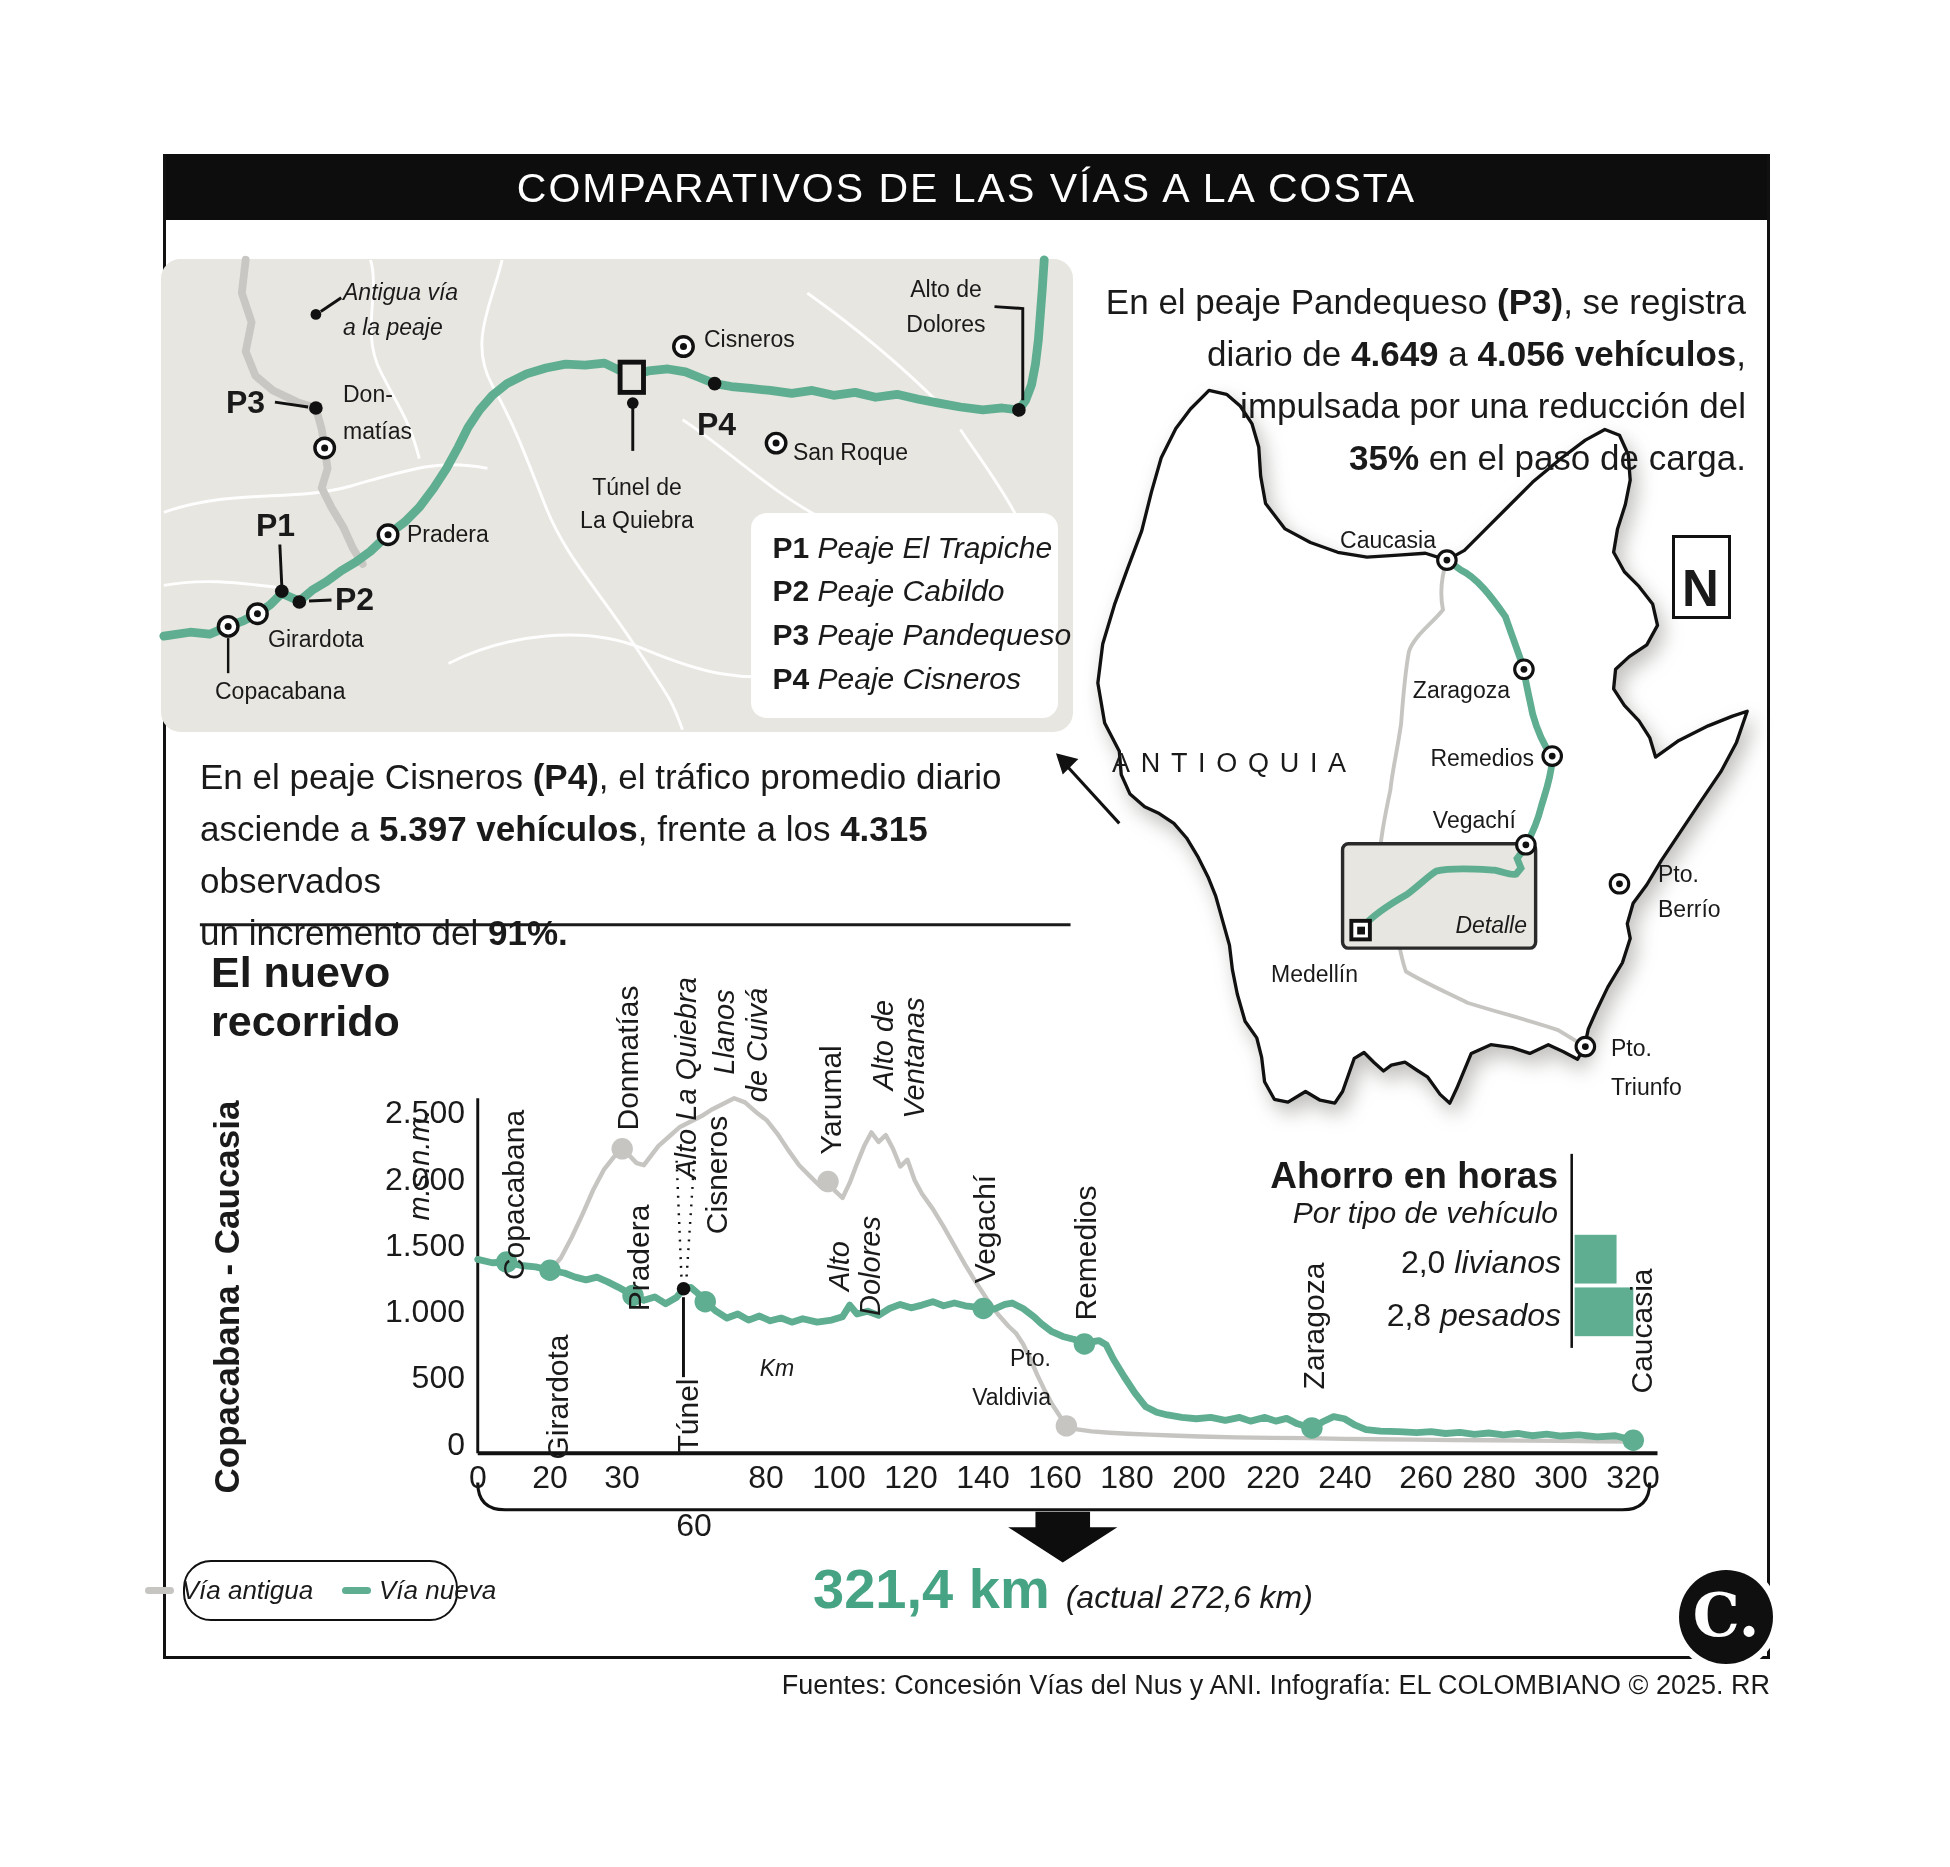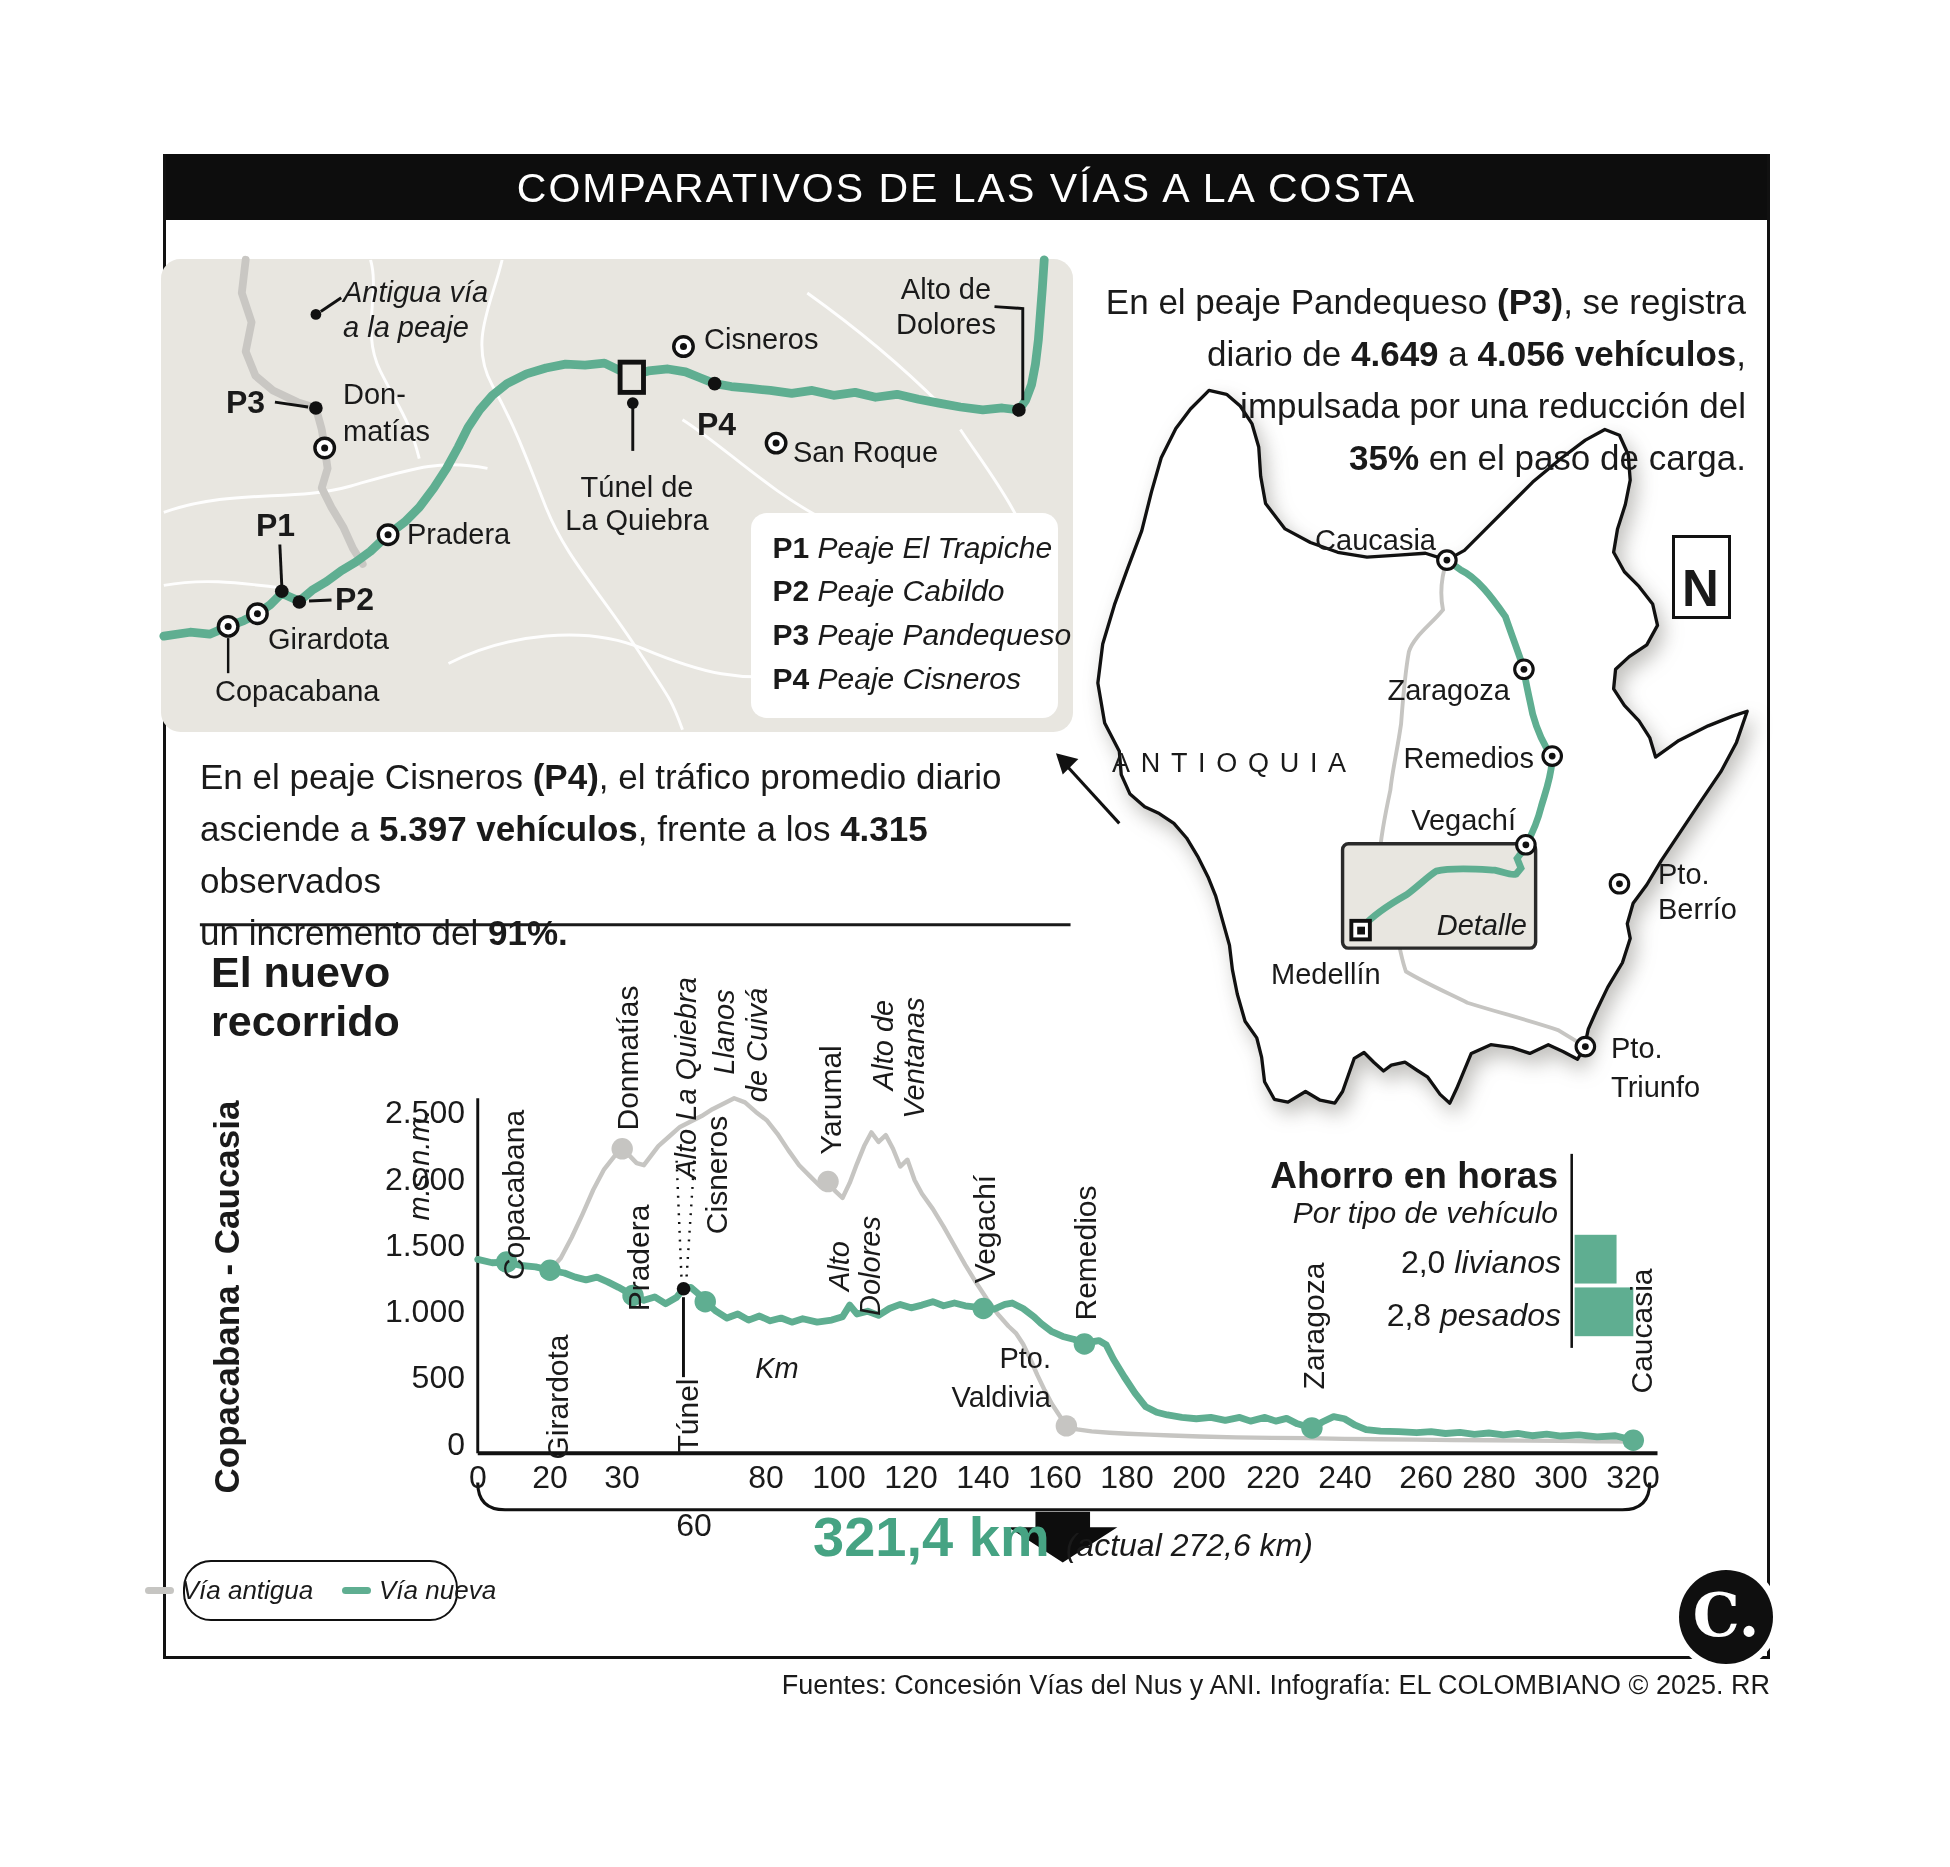--- a/index.html
+++ b/index.html
@@ -6,37 +6,37 @@
   body{width:1950px;height:1868px;position:relative;font-family:"Liberation Sans",sans-serif;color:#1a1a1a;overflow:hidden;}
   .abs{position:absolute;}
   #artboard{position:absolute;left:0;top:0;width:1950px;height:1868px;}
   svg{position:absolute;left:0;top:0;overflow:visible;}
   .titlebar{left:163px;top:154px;width:1607px;height:66px;background:#0d0d0d;color:#fff;
     font-size:41px;letter-spacing:2px;text-align:center;line-height:68px;font-weight:400;}
   .frame-l{left:163px;top:154px;width:2.9px;height:1505px;background:#111;}
   .frame-r{left:1767px;top:154px;width:2.9px;height:1505px;background:#111;}
   .frame-b{left:163px;top:1656px;width:1607px;height:2.9px;background:#111;}
   .panel{left:161px;top:259px;width:912px;height:473px;background:#e8e6e0;border-radius:19.5px;}
-  .lbl{position:absolute;font-size:29px;line-height:33px;white-space:nowrap;}
+  .lbl{position:absolute;font-size:23px;line-height:33px;white-space:nowrap;}
   .it{font-style:italic;}
   .b{font-weight:bold;}
   .toll{position:absolute;font-size:32px;font-weight:bold;white-space:nowrap;}
   .pbox{left:751px;top:513px;width:307px;height:205px;background:#fff;border-radius:15.6px;}
   .pbox .row{position:absolute;left:21.5px;font-size:30px;white-space:nowrap;}
   .para{position:absolute;font-size:35px;line-height:52px;}
   .rlab{position:absolute;white-space:nowrap;transform:translate(-50%,-50%) rotate(-90deg);font-size:30px;}
   .ylab{position:absolute;width:90px;text-align:right;font-size:32px;}
   .xlab{position:absolute;width:72px;text-align:center;font-size:32px;}
   .chart-title{left:211px;top:948px;font-size:43px;font-weight:bold;line-height:49px;}
   .ahorro-t{position:absolute;text-align:right;white-space:nowrap;}
   .legendbox{left:183px;top:1560px;width:271px;height:57px;border:2.9px solid #111;border-radius:28px;
     display:flex;align-items:center;justify-content:center;gap:29px;}
   .legendbox .item{display:flex;align-items:center;gap:7.8px;font-size:26px;font-style:italic;white-space:nowrap;}
   .dash{width:29px;height:6.8px;border-radius:3.9px;display:inline-block;}
-  .kmrow{left:673px;top:1504px;width:780px;display:flex;align-items:baseline;justify-content:center;gap:16px;white-space:nowrap;}
+  .kmrow{left:673px;top:1556px;width:780px;display:flex;align-items:baseline;justify-content:center;gap:16px;white-space:nowrap;}
   .kmbig{font-size:56px;font-weight:bold;}
   .kmold{font-size:32px;font-style:italic;color:#1a1a1a;}
   .footer{left:683px;top:1670px;width:1087px;text-align:right;font-size:27px;}
   .logo{left:1679px;top:1570px;width:94px;height:94px;border-radius:50%;background:#0f0f0f;box-shadow:0 0 0 6.8px #fff;
     color:#fff;font-family:"DejaVu Serif",serif;font-weight:bold;font-size:59px;text-align:center;line-height:92px;}
   .ncompass{left:1672px;top:535px;width:59px;height:84px;background:#fff;border:3.9px solid #111;box-sizing:border-box;}
   .ncompass .nletter{position:absolute;left:0;top:21.5px;width:51px;text-align:center;font-size:51px;font-weight:bold;line-height:57px;}
 </style>
 </head>
 <body>

